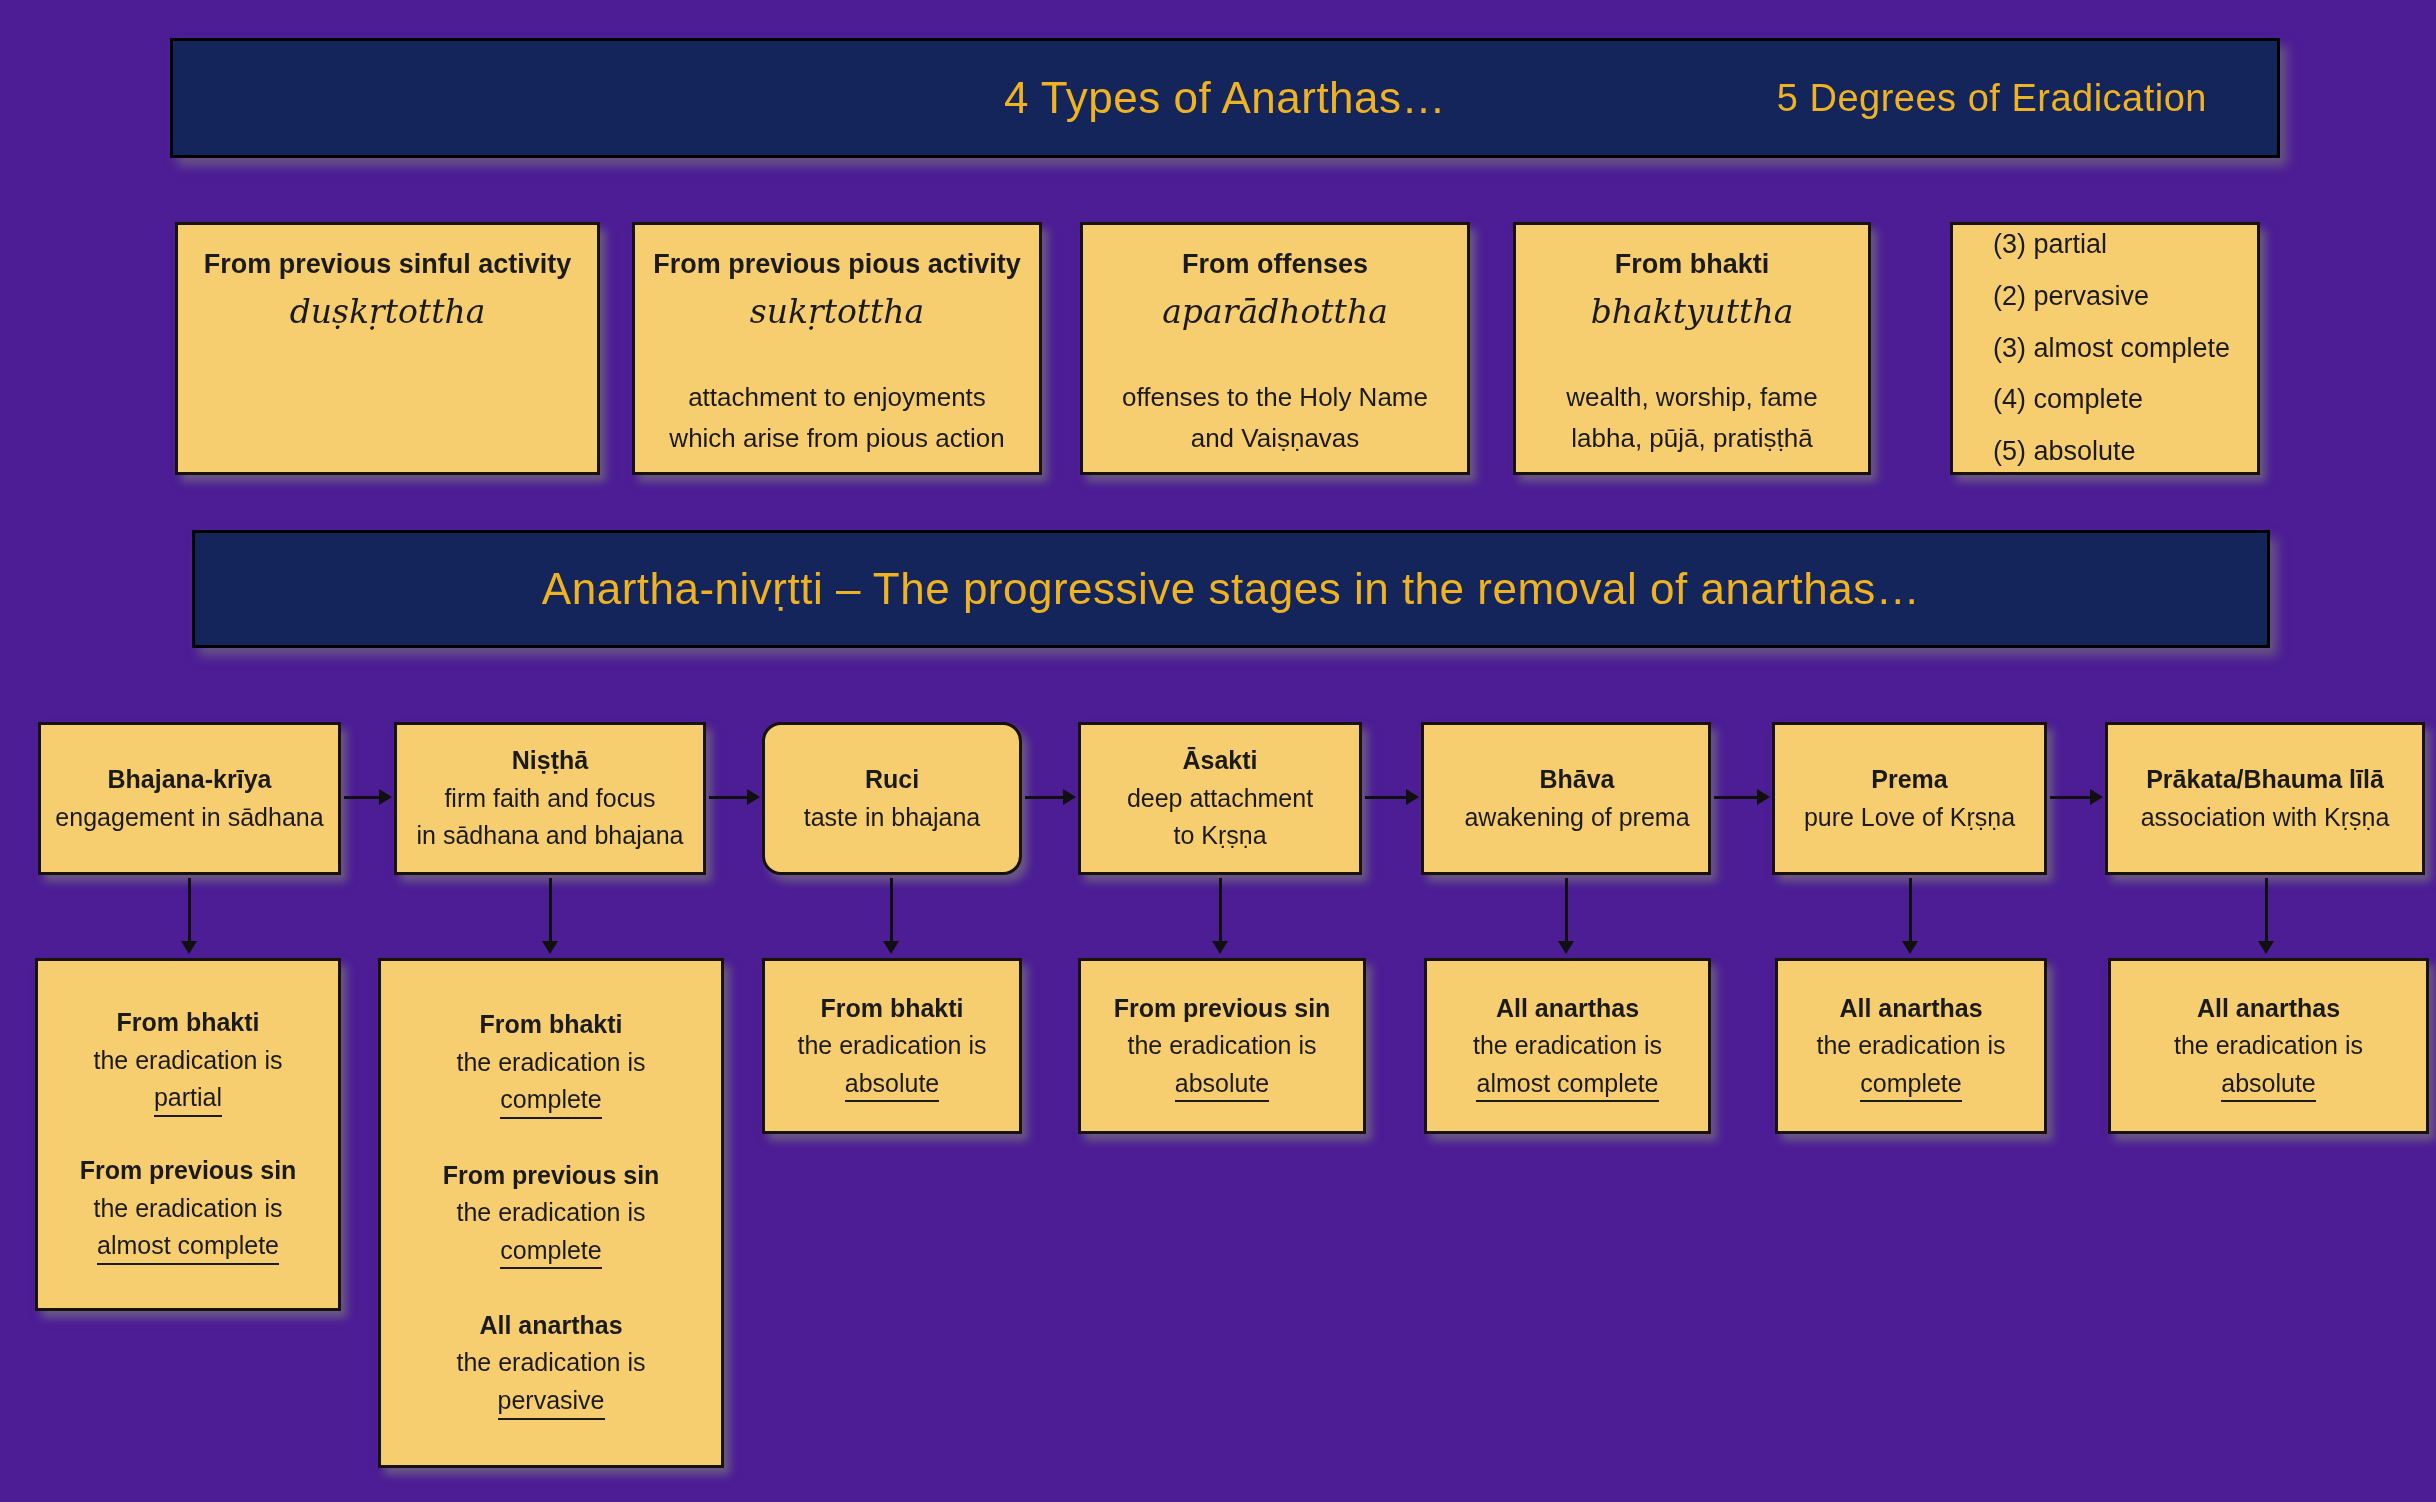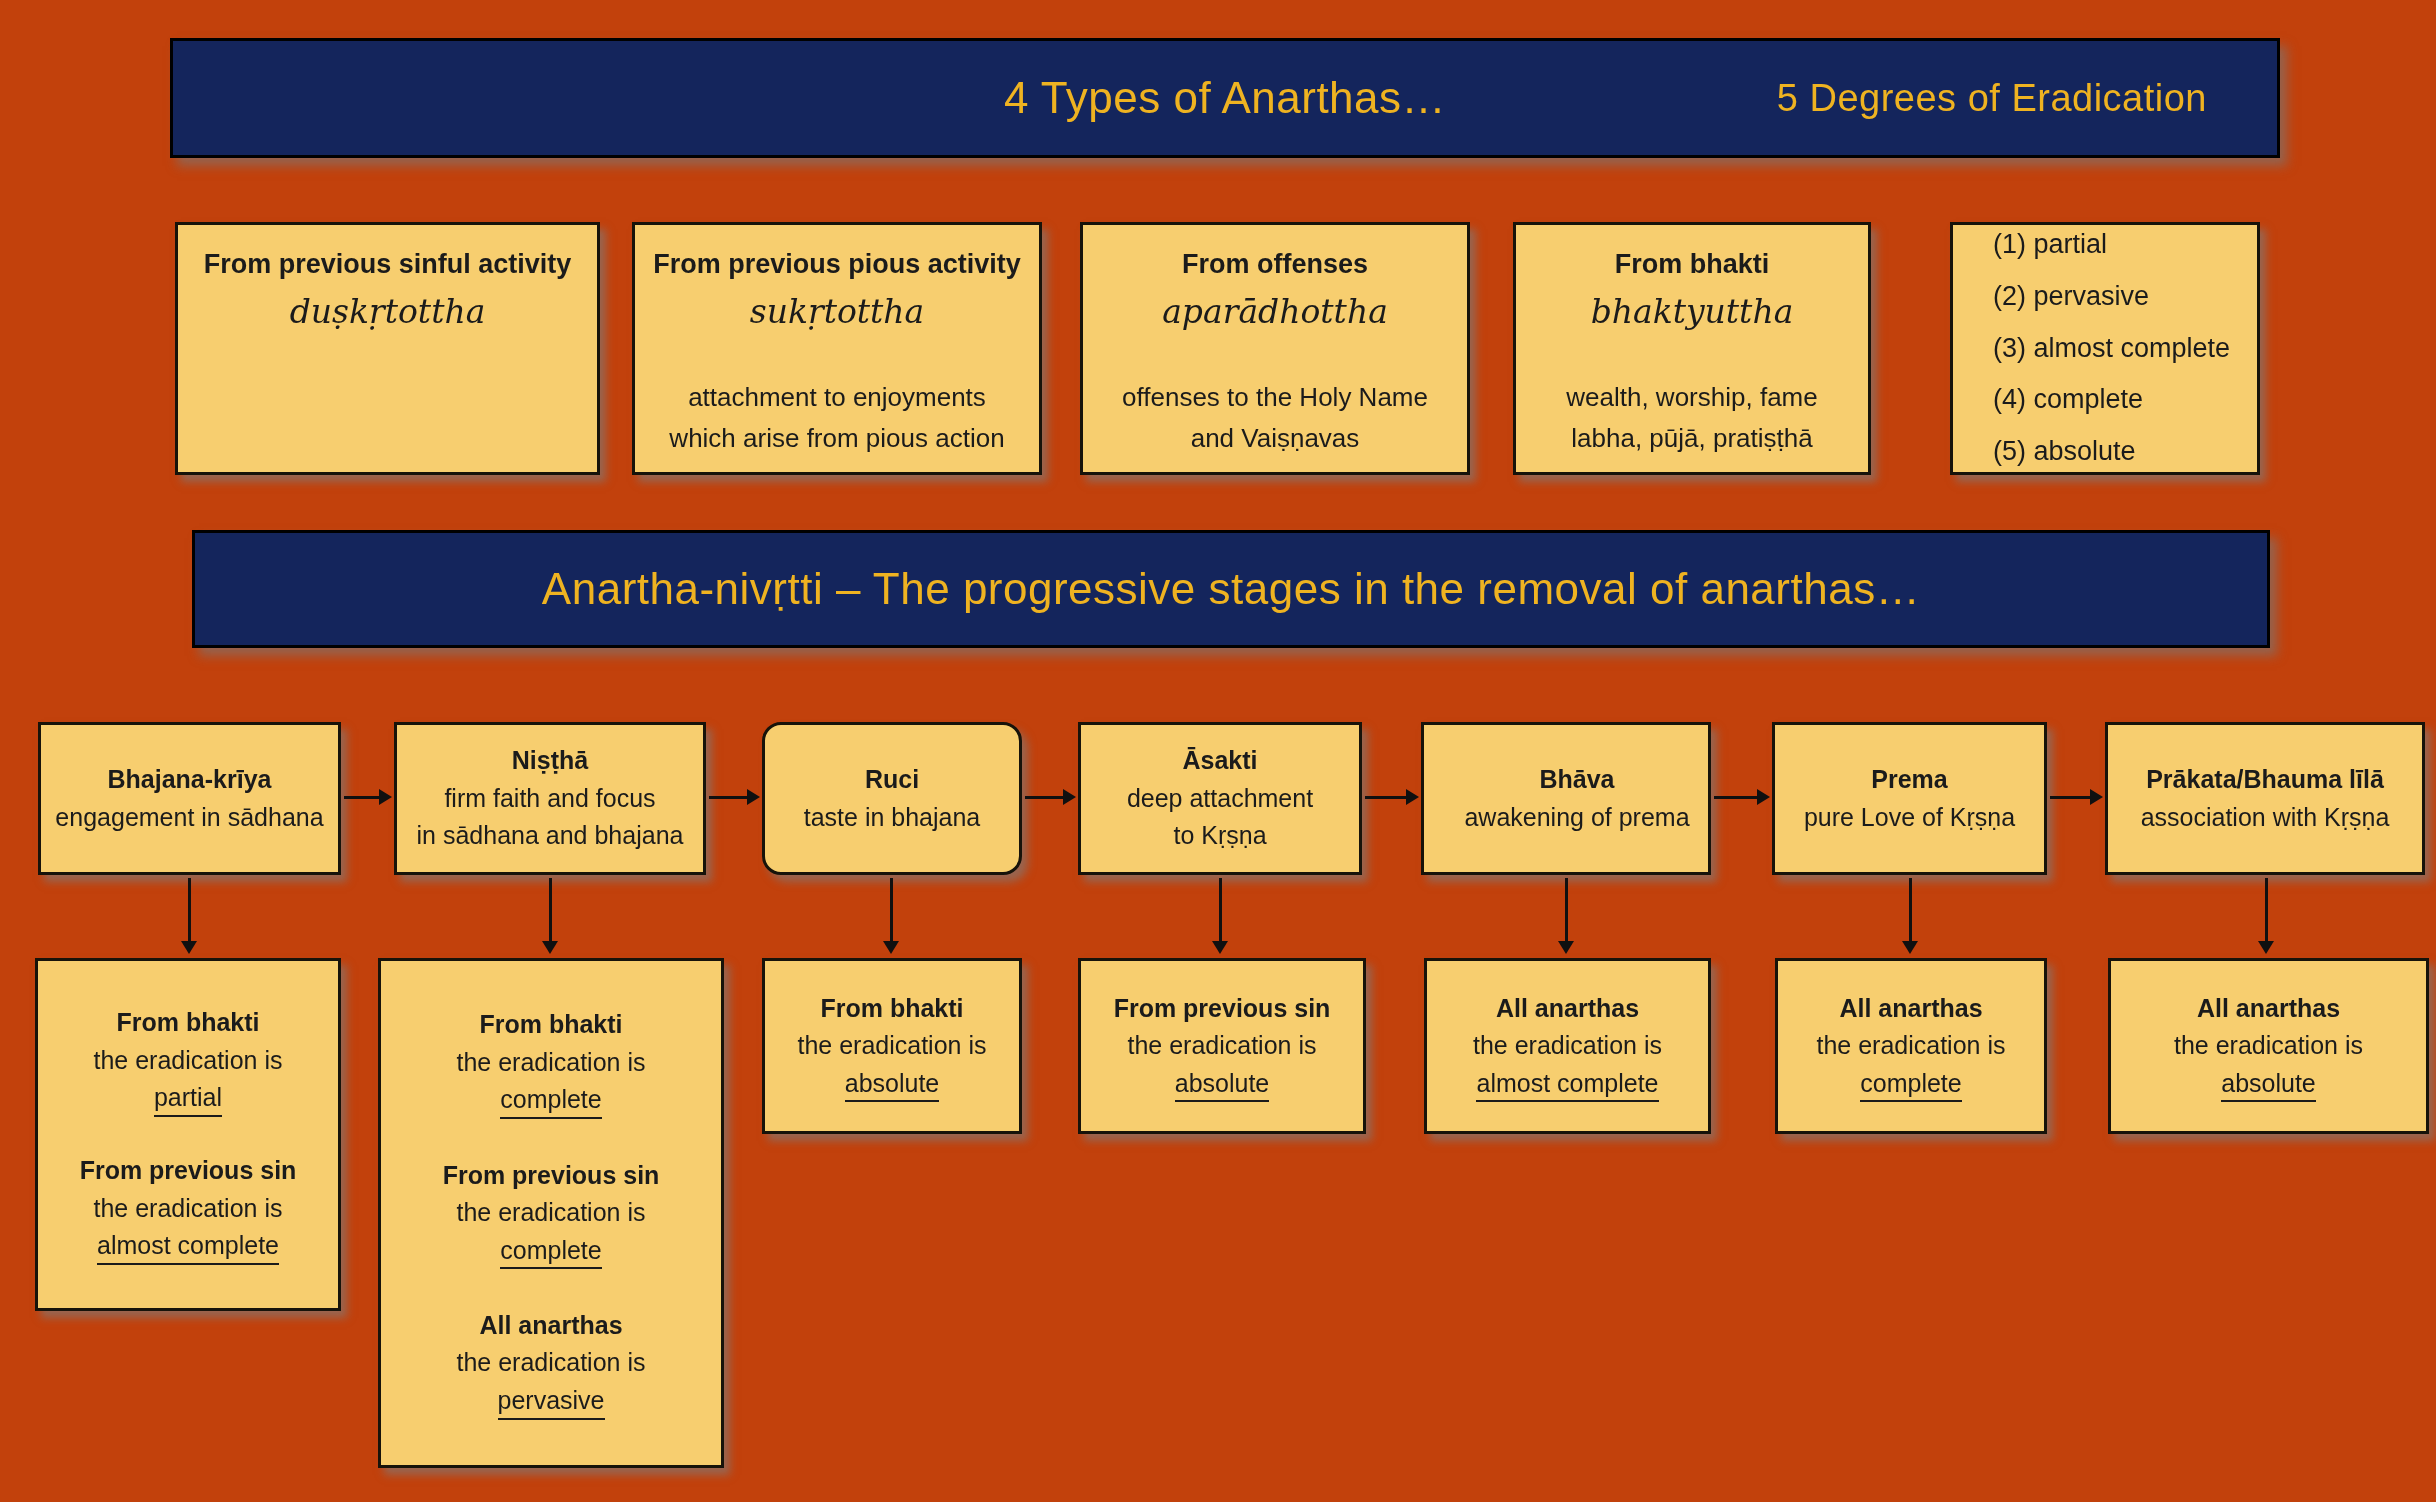--- a/index.html
+++ b/index.html
@@ -1,20 +1,20 @@
 <!DOCTYPE html>
 <html><head>
 <meta charset="utf-8">
 <style>
   html, body { margin: 0; padding: 0; background: #ffffff; }
   #canvas {
     position: relative;
     width: 2436px;
     height: 1502px;
-    background: #c2410c;
+    background: #4c1d95;
     font-family: "Liberation Sans", "DejaVu Sans", sans-serif;
     color: #1b1b1b;
     overflow: hidden;
   }
 
   
   .banner {
     position: absolute;
     background: #14255C;
     border: 3px solid #000000;
@@ -178,21 +178,21 @@
       <div class="tb-title">From bhakti</div>
       <div class="tb-sanskrit">bhaktyuttha</div>
     </div>
     <div class="tb-body">
       <div>wealth, worship, fame</div>
       <div>labha, pūjā, pratiṣṭhā</div>
     </div>
   </section>
 
   <section class="ybox degrees-box" style="left:1950px; width:310px;">
-    <div class="degree-line">(1) partial</div>
+    <div class="degree-line">(3) partial</div>
     <div class="degree-line">(2) pervasive</div>
     <div class="degree-line">(3) almost complete</div>
     <div class="degree-line">(4) complete</div>
     <div class="degree-line">(5) absolute</div>
   </section>
 
   <header class="banner" style="left:192px; top:530px; width:2078px; height:118px;">
     <span class="banner-title">Anartha-nivṛtti – The progressive stages in the removal of anarthas…</span>
   </header>
 

